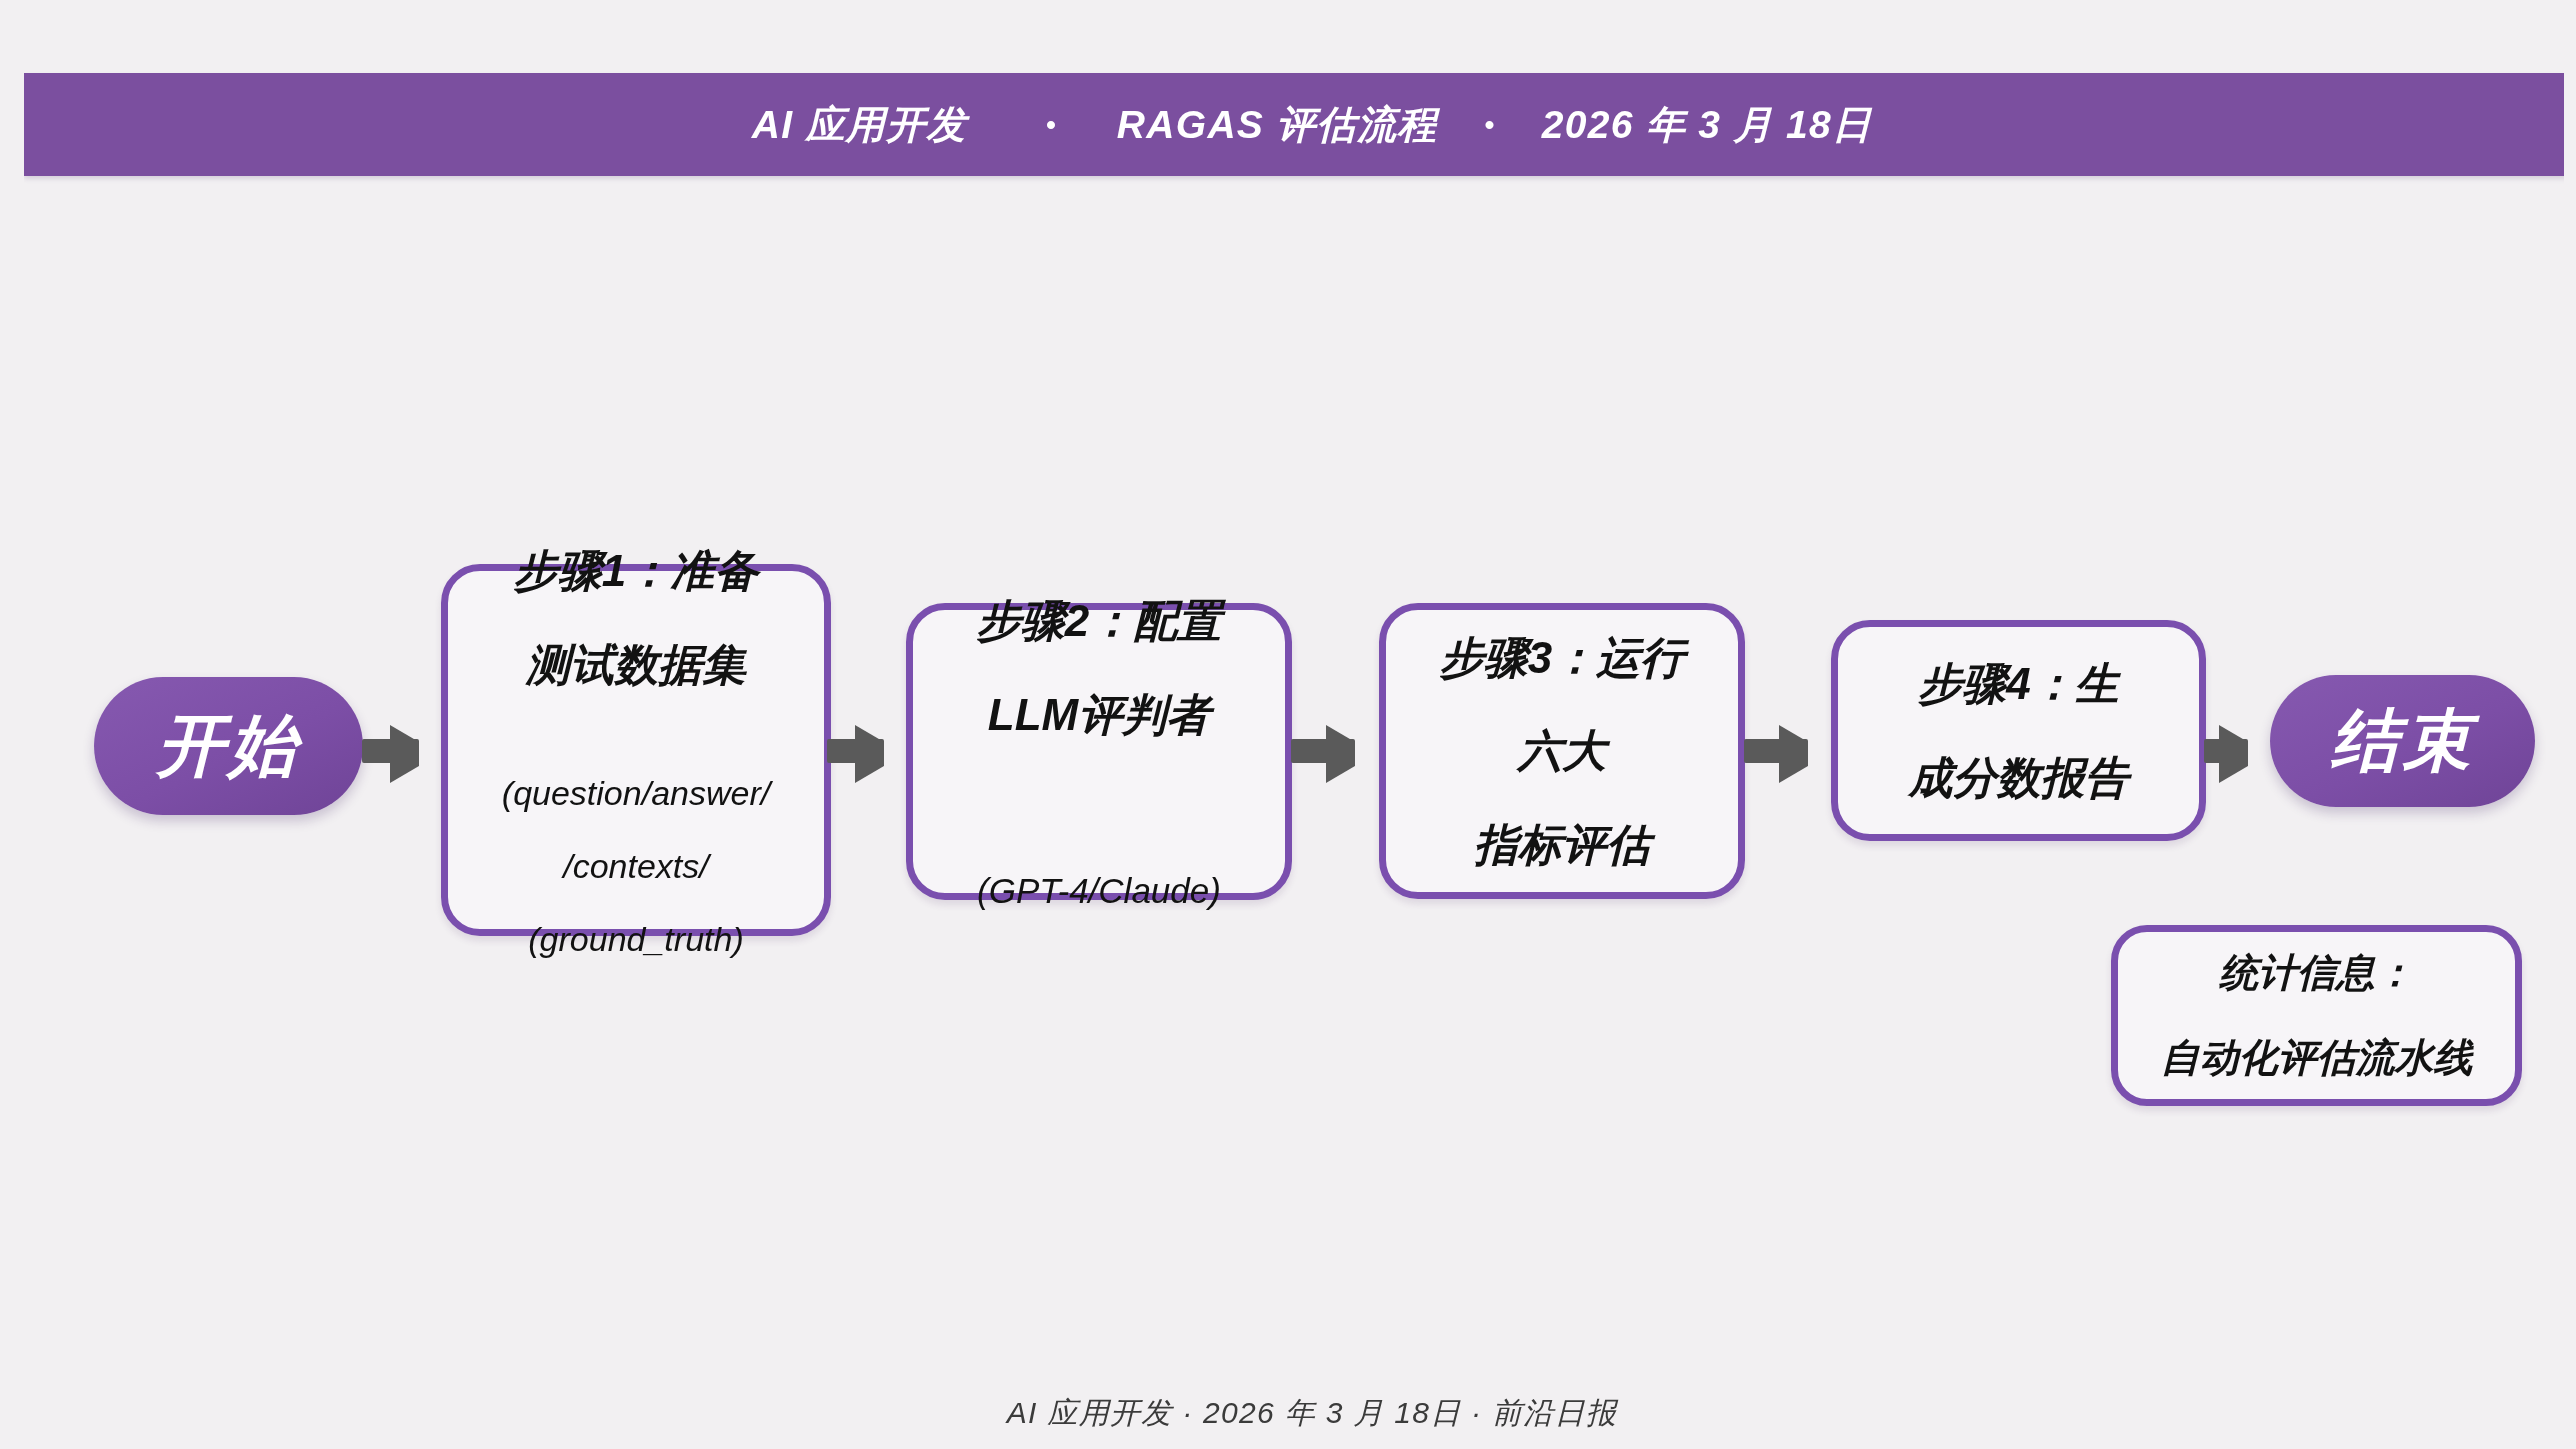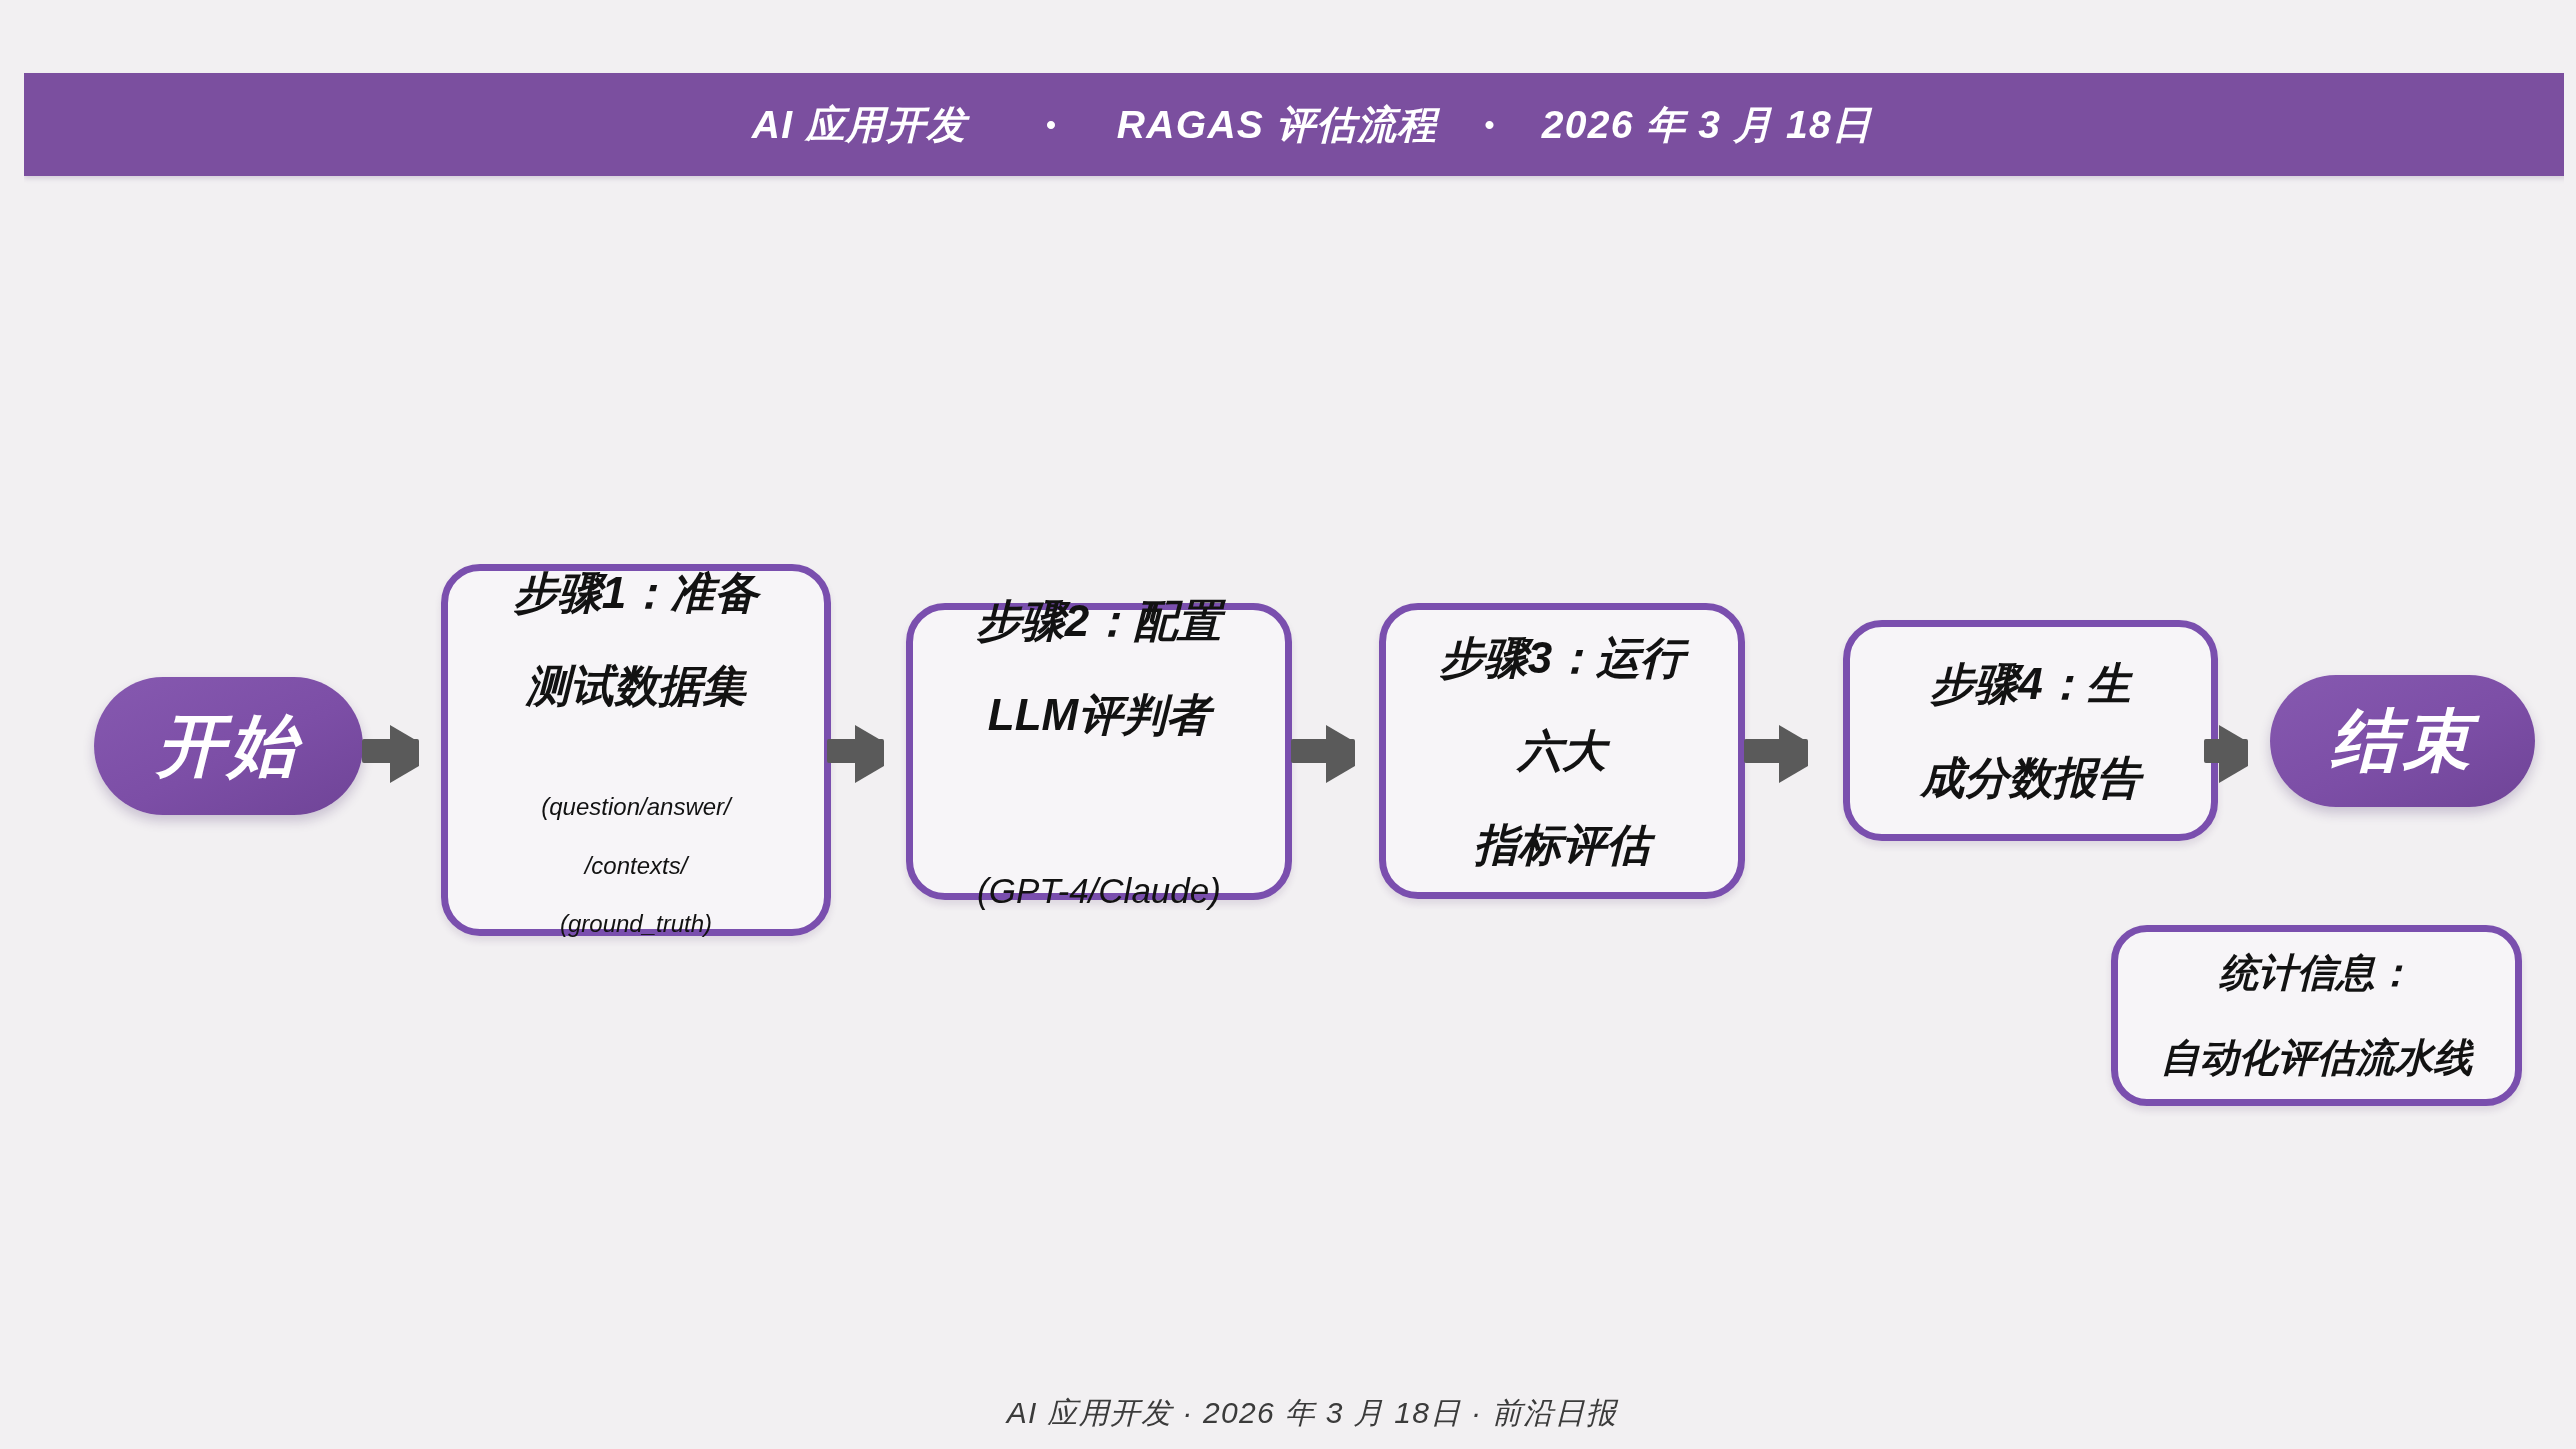--- a/index.html
+++ b/index.html
@@ -68,28 +68,28 @@
     border-radius: 39px;
     display: flex;
     flex-direction: column;
     align-items: center;
     justify-content: center;
     text-align: center;
     color: var(--body-text);
     box-shadow: 0 5px 7.5px rgba(70, 40, 100, 0.12);
   }
   .step .title { font-weight: 700; font-size: 44px; line-height: 1.58; }
-  .step .sub   { font-weight: 400; font-size: 24px; line-height: 1.44; }
+  .step .sub   { font-weight: 400; font-size: 34px; line-height: 1.44; }
 
   .step.s1 { left: 417px;  top: 540px; width: 390px; height: 372px; }
   .step.s1 .sub { margin-top: 21.4px; }
   .step.s2 { left: 882px; top: 579px; width: 386px; height: 297px; gap: 44px; }
   .step.s2 .sub { margin-top: 25px; font-size: 35px; }
   .step.s3 { left: 1355px; top: 579px; width: 366px; height: 296px; }
-  .step.s4 { left: 1807px; top: 596px; width: 375px; height: 221px; margin-left: 12px; }
+  .step.s4 { left: 1807px; top: 596px; width: 375px; height: 221px; }
 
   
   .arrow {
     position: absolute;
     top: 701px;
     height: 35px;
   }
   .arrow .shaft {
     position: absolute;
     left: 0; top: 14px;

